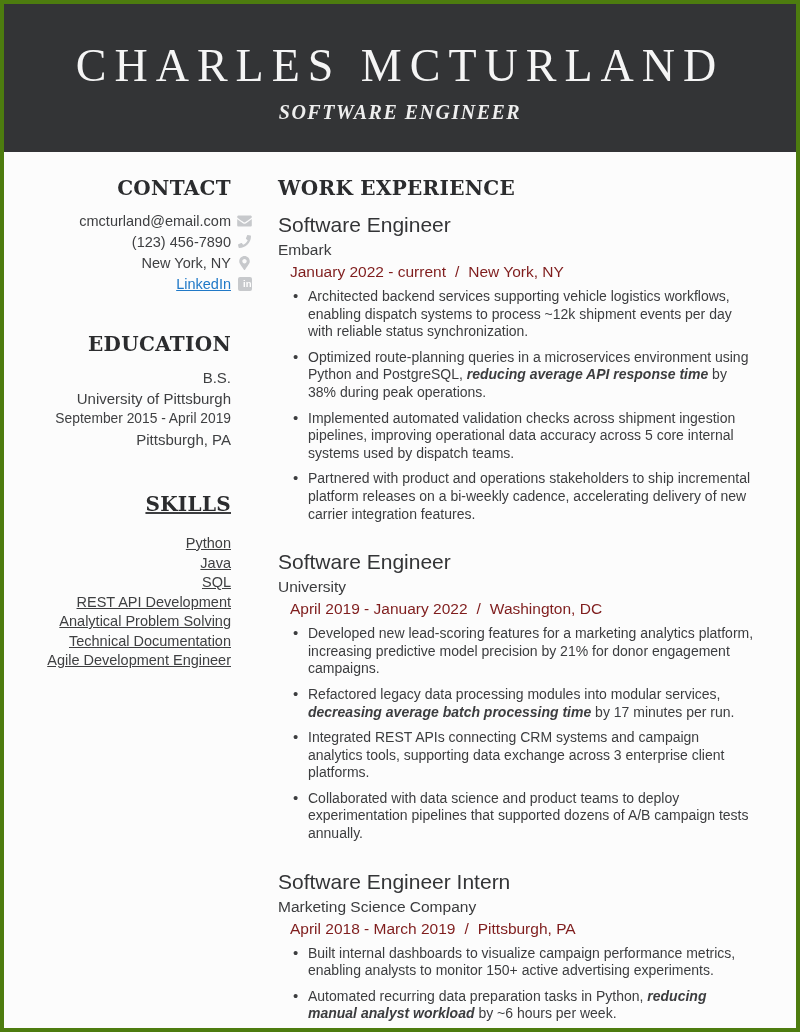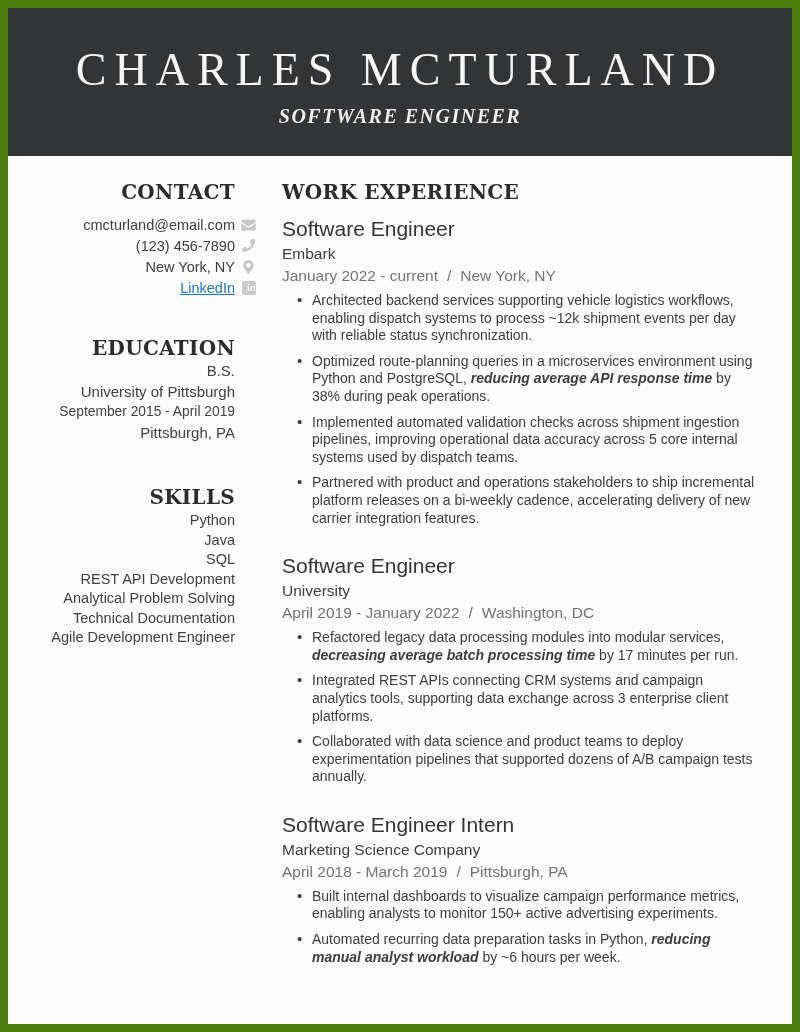--- a/index.html
+++ b/index.html
@@ -1,19 +1,19 @@
 <!DOCTYPE html>
 <html><head>
 <meta charset="utf-8">
 <style>
   * { margin:0; padding:0; box-sizing:border-box; }
   html,body { background:#ffffff; }
   .page {
     width:800px; height:1032px;
-    border:8px solid #4d7c0f;
+    border:4px solid #4d7c0f;
     background:#fcfcfc;
     font-family:"Liberation Sans", sans-serif;
     color:#3d3e40;
     overflow:hidden;
   }
   
   .header {
     height:148px; background:#333436;
     display:flex; flex-direction:column; align-items:center; justify-content:center;
     padding-top:6px;
@@ -46,33 +46,33 @@
     height:21px; margin-right:-21px; font-size:14.5px; color:#3f4042;
   }
   .contact-row .icon { width:15px; height:15px; margin-left:6px; flex:none; display:flex; align-items:center; justify-content:center; }
   .contact-row .icon svg { display:block; }
   a.link { color:#2079c7; text-decoration:underline; }
   .li-badge {
     width:14px; height:14px; border-radius:2px; background:#c7c9cc;
     color:#ffffff; font-size:9.5px; font-weight:bold; line-height:14px; 
   }
   
-  .edu-block { margin-top:1px; font-size:15px; color:#3f4042; }
+  .edu-block { margin-top:12px; font-size:15px; color:#3f4042; }
   .edu-line { line-height:20.5px; }
   .edu-line.small { font-size:13.8px; }
   .mt38 { margin-top:38px; }
-  .mt42 { margin-top:42px; }
-  
-  .skills-list { margin-top:2px; list-style:none; font-size:14.5px; color:#3f4042; }
+  .mt42 { margin-top:42px;text-decoration:underline; }
+  
+  .skills-list { margin-top:18px; list-style:none; font-size:14.5px; color:#3f4042; }
   .skills-list li { line-height:19.5px; }
   
   .job { margin-top:13px; margin-bottom:27px; }
   .job-title { font-size:21px; font-weight:400; color:#333436; }
   .job-company { font-size:15.5px; color:#3b3c3e; margin-top:4px; }
-  .job-dateline { font-size:15.5px; color:#737373; margin-top:4px; }
+  .job-dateline { font-size:15.5px; color:#7f1d1d; margin-top:4px;margin-left:12px; }
   .job-dateline .sep { margin:0 9px; }
   .bullets { list-style:none; margin-top:7px; }
   .bullets li {
     position:relative; padding-left:30px; margin-bottom:8px;
     font-size:14px; line-height:17.6px; color:#3c3d3f; max-width:478px;
   }
   .bullets li::before {
     content:"\2022"; position:absolute; left:15px; top:-1px;
     font-size:15px; color:#3c3d3f;
   }
@@ -170,20 +170,21 @@
         </ul>
       </section>
 
       <section class="job">
         <div class="job-title">Software Engineer</div>
         <div class="job-company">University</div>
         <div class="job-dateline">
           <span>April 2019 - January 2022</span><span class="sep">/</span><span>Washington, DC</span>
         </div>
         <ul class="bullets">
+          <li><span>Developed new lead-scoring features for a marketing analytics platform, increasing predictive model precision by 21% for donor engagement campaigns.</span></li>
           <li><span>Refactored legacy data processing modules into modular services, </span><span class="em">decreasing average batch processing time</span><span> by 17 minutes per run.</span></li>
           <li><span>Integrated REST APIs connecting CRM systems and campaign analytics tools, supporting data exchange across 3 enterprise client platforms.</span></li>
           <li><span>Collaborated with data science and product teams to deploy experimentation pipelines that supported dozens of A/B campaign tests annually.</span></li>
         </ul>
       </section>
 
       <section class="job">
         <div class="job-title">Software Engineer Intern</div>
         <div class="job-company">Marketing Science Company</div>
         <div class="job-dateline">

